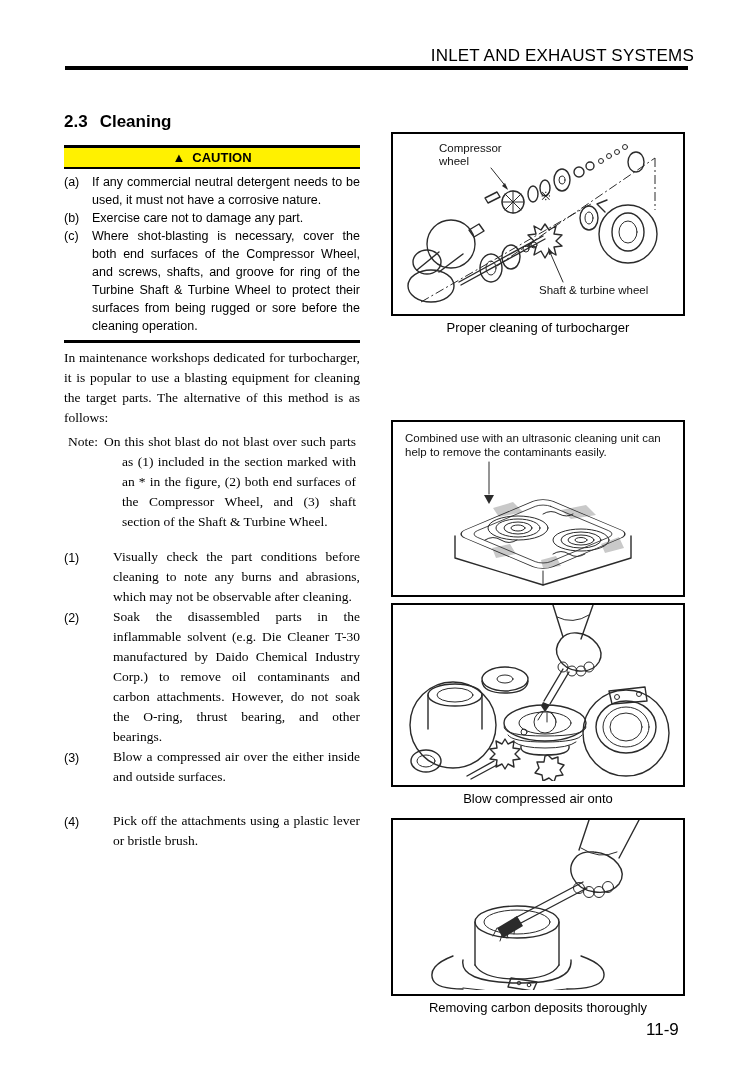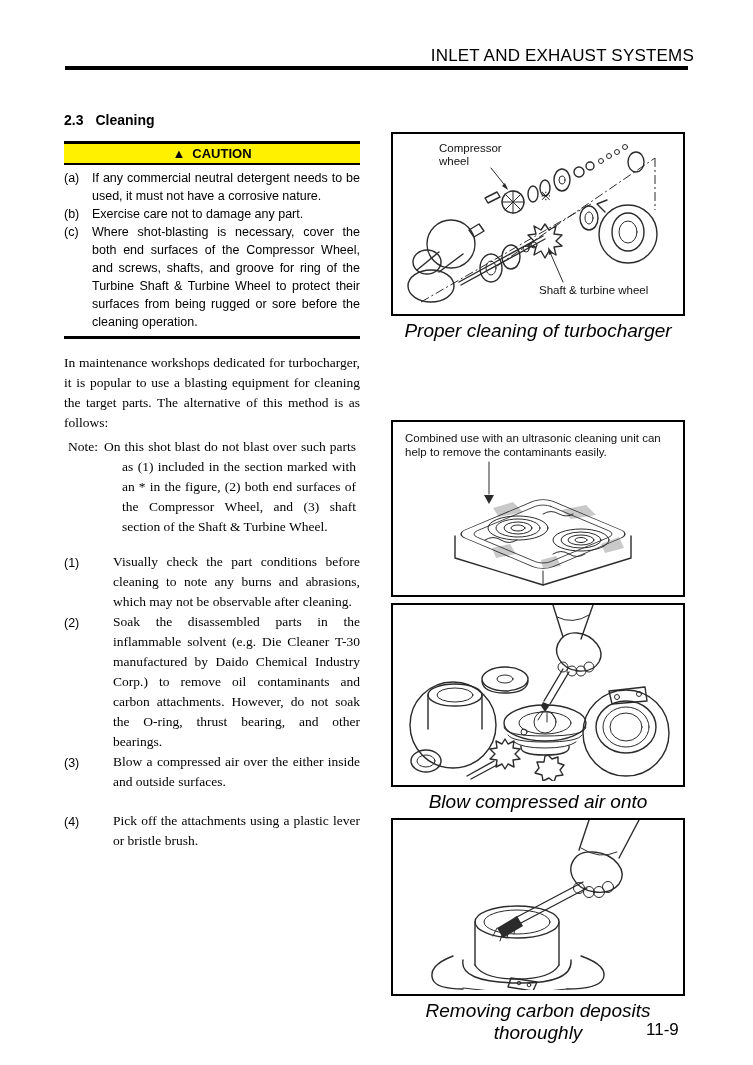--- a/index.html
+++ b/index.html
@@ -6,21 +6,21 @@
   body{width:753px;height:1065px;position:relative;overflow:hidden;
        font-family:"Liberation Sans",sans-serif;color:#000;}
   .abs{position:absolute;}
 
   
   .hdr-title{top:46px;right:59px;font-size:17px;letter-spacing:.2px;}
   .hdr-rule{top:66px;left:65px;width:623px;height:4px;background:#000;}
 
   
   .leftcol{left:64px;top:112px;width:296px;}
-  .sec-head{font-size:14px;font-weight:bold;margin:0 0 13px 0;}
+  .sec-head{font-size:17px;font-weight:bold;margin:0 0 13px 0;}
   .sec-head .num{margin-right:12px;}
 
   .caution{border-top:3px solid #000;border-bottom:3px solid #000;}
   .caution-bar{background:#FFF100;border-bottom:2px solid #000;height:19px;
                display:flex;align-items:center;justify-content:center;
                font-weight:bold;font-size:13px;}
   .caution-bar .tri{margin-right:7px;font-size:13px;line-height:1;}
   .caution-items{padding:4px 0 5px 0;}
   .c-item{display:flex;font-size:12.5px;line-height:18px;}
   .c-item .mk{width:28px;flex:none;}
@@ -34,21 +34,21 @@
   .steps{margin-top:15px;}
   .step{display:flex;line-height:20px;}
   .step .mk{width:26px;flex:none;font-family:"Liberation Sans",sans-serif;
             font-size:12.5px;padding-top:1px;}
   .step .tx{flex:1;text-align:justify;margin-left:23px;}
   .step4{left:64px;top:811px;width:296px;}
 
   
   .fig{left:391px;width:294px;}
   .fig-box{border:2px solid #000;background:#fff;}
-  .fig-cap{text-align:center;font-size:19px;margin-top:4px;font-style:italic;}
+  .fig-cap{text-align:center;font-size:13px;margin-top:4px;}
   .f1{top:132px;} .f1 .fig-box{height:180px;}
   .f2{top:420px;} .f2 .fig-box{height:173px;}
   .f3{top:603px;} .f3 .fig-box{height:180px;}
   .f4{top:818px;} .f4 .fig-box{height:174px;}
   svg{display:block;}
   .ln{fill:none;stroke:#2b2b2b;stroke-width:1.4;stroke-linecap:round;stroke-linejoin:round;}
   .lnthin{fill:none;stroke:#2b2b2b;stroke-width:1;stroke-linecap:round;}
   .dd{fill:none;stroke:#2b2b2b;stroke-width:1;stroke-dasharray:9 3 2 3;}
   .svgtxt{font-family:"Liberation Sans",sans-serif;font-size:11.5px;fill:#111;}
   .gray{fill:#c9c9c9;stroke:none;}
@@ -81,21 +81,21 @@
         <span class="mk">(b)</span>
         <span class="tx">Exercise care not to damage any part.</span>
       </div>
       <div class="c-item">
         <span class="mk">(c)</span>
         <span class="tx">Where shot-blasting is necessary, cover the both end surfaces of the Compressor Wheel, and screws, shafts, and groove for ring of the Turbine Shaft &amp; Turbine Wheel to protect their surfaces from being rugged or sore before the cleaning operation.</span>
       </div>
     </div>
   </div>
 
-  <p class="serif intro" style="margin:14px 0 0 0;">In maintenance workshops dedicated for turbocharger, it is popular to use a blasting equipment for cleaning the target parts. The alternative of this method is as follows:</p>
+  <p class="serif intro" style="margin:5px 0 0 0;">In maintenance workshops dedicated for turbocharger, it is popular to use a blasting equipment for cleaning the target parts. The alternative of this method is as follows:</p>
   <p class="serif notep" style="margin:4px;"><span class="nlbl">Note:</span><span>On this shot blast do not blast over such parts as (1) included in the section marked with an * in the figure, (2) both end surfaces of the Compressor Wheel, and (3) shaft section of the Shaft &amp; Turbine Wheel.</span></p>
 
   <div class="steps">
     <div class="step serif">
       <span class="mk">(1)</span>
       <span class="tx">Visually check the part conditions before cleaning to note any burns and abrasions, which may not be observable after cleaning.</span>
     </div>
     <div class="step serif">
       <span class="mk">(2)</span>
       <span class="tx">Soak the disassembled parts in the inflammable solvent (e.g. Die Cleaner T-30 manufactured by Daido Chemical Industry Corp.) to remove oil contaminants and carbon attachments. However, do not soak the O-ring, thrust bearing, and other bearings.</span>

